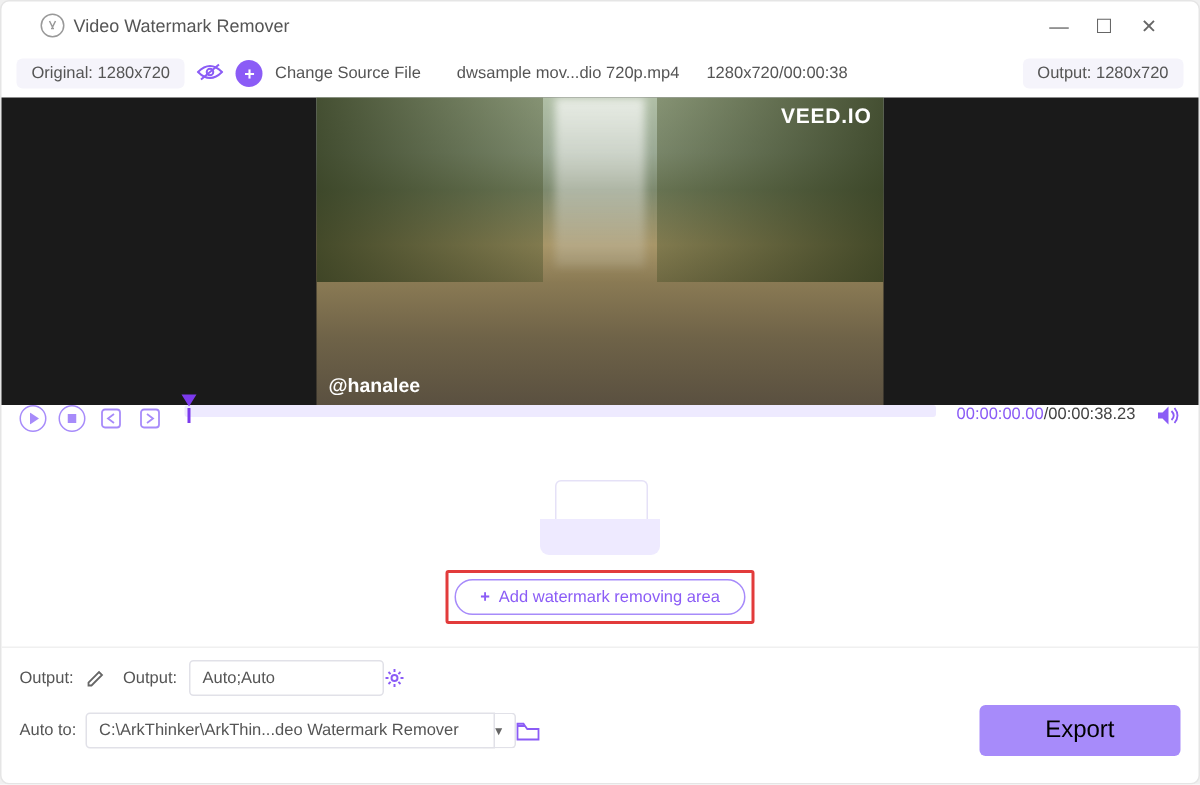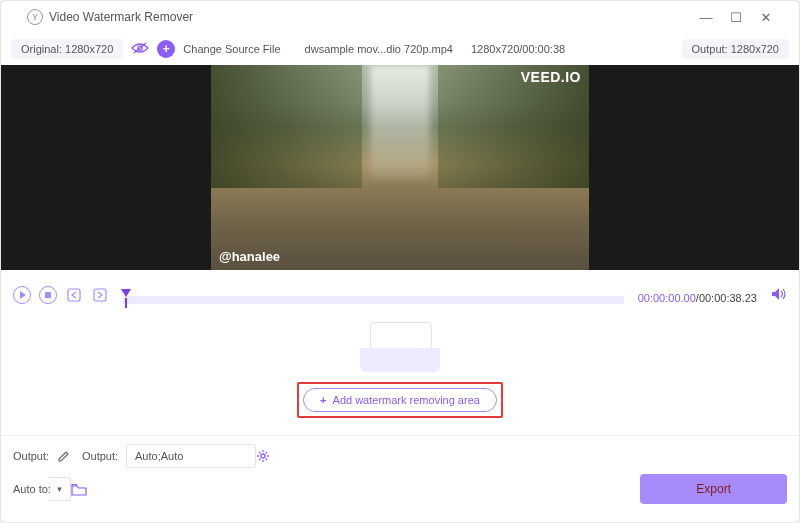--- a/index.html
+++ b/index.html
@@ -17,21 +17,21 @@
 .plus-circle { width: 18px; height: 18px; border-radius: 50%; background: #8b5cf6; color: #fff; display: flex; align-items: center; justify-content: center; font-size: 12px; font-weight: bold; }
 .topbar .label { font-size: 11px; color: #555; }
 .topbar .spacer { flex: 1; }
 .videoarea { background: #1a1a1a; height: 205px; display: flex; align-items: flex-start; justify-content: center; position: relative; }
 .frame { width: 378px; height: 205px; position: relative; background: linear-gradient(180deg, #b0bfa6 0%, #9aa994 18%, #7d8a6e 30%, #a89668 48%, #8a7a54 60%, #6f6348 78%, #5a5040 100%); overflow: hidden; }
 .frame::before { content: ""; position: absolute; left: 42%; top: 0; width: 16%; height: 55%; background: linear-gradient(180deg, rgba(255,255,255,0.7), rgba(200,200,190,0.2)); filter: blur(3px); }
 .frame .trees-left { position: absolute; left: 0; top: 0; width: 40%; height: 60%; background: linear-gradient(90deg, rgba(50,60,30,0.85), rgba(70,80,40,0.4)); }
 .frame .trees-right { position: absolute; right: 0; top: 0; width: 40%; height: 60%; background: linear-gradient(270deg, rgba(50,60,30,0.85), rgba(70,80,40,0.4)); }
 .frame .wm-tr { position: absolute; top: 4px; right: 8px; color: #fff; font-weight: 800; font-size: 14px; letter-spacing: 0.5px; }
 .frame .wm-bl { position: absolute; bottom: 6px; left: 8px; color: #fff; font-weight: 700; font-size: 13px; }
-.playerbar { display: flex; align-items: flex-end; height: 34px; padding: 0 12px; gap: 8px; }
+.playerbar { display: flex; align-items: flex-start; height: 34px; padding: 0 12px; gap: 8px; }
 .pbtn { width: 18px; height: 18px; border: 1.5px solid #a78bfa; border-radius: 50%; display: flex; align-items: center; justify-content: center; color: #a78bfa; font-size: 8px; cursor: pointer; }
 .pbtn.sq { border-radius: 3px; border: none; }
 .pbtn.sq svg { width: 14px; height: 14px; }
 .timeline { flex: 1; height: 8px; background: #eeeaff; border-radius: 2px; position: relative; margin: 0 6px; }
 .timeline .caret { position: absolute; left: 0; top: -7px; width: 10px; height: 10px; }
 .timeline .caret::before { content: ""; position: absolute; left: 2px; top: 9px; width: 2px; height: 10px; background: #7c3aed; }
 .timeline .caret::after { content: ""; position: absolute; left: -2px; top: 0; border-left: 5px solid transparent; border-right: 5px solid transparent; border-top: 8px solid #7c3aed; }
 .timecode { font-size: 11px; }
 .timecode .cur { color: #8b5cf6; }
 .timecode .dur { color: #444; }
@@ -42,21 +42,21 @@
 .tray::after { content: ""; position: absolute; left: 0; top: 26px; width: 80px; height: 24px; background: #eeeaff; border-radius: 0 0 6px 6px; }
 .addbtn-wrap { border: 2px solid #e23b3b; padding: 4px; border-radius: 2px; }
 .addbtn { border: 1px solid #a78bfa; border-radius: 14px; padding: 5px 16px; font-size: 11px; color: #8b5cf6; display: flex; align-items: center; gap: 6px; cursor: pointer; background: #fff; }
 .addbtn .plus { color: #8b5cf6; font-weight: bold; }
 .bottom { padding: 8px 12px 12px; border-top: 1px solid #f0f0f0; }
 .row { display: flex; align-items: center; gap: 0; margin-bottom: 6px; }
 .row .lab { font-size: 11px; color: #555; min-width: 44px; }
 .field { border: 1px solid #e1e1e8; border-radius: 3px; padding: 4px 8px; font-size: 11px; color: #555; background: #fff; height: 24px; display: flex; align-items: center; }
 .iconbtn { color: #777; cursor: pointer; font-size: 12px; display: flex; align-items: center; }
 .gear { color: #8b5cf6; }
-.exportbtn { background: #a78bfa; color: #7f1d1d; border: none; border-radius: 4px; padding: 8px 56px; font-size: 12px; cursor: pointer; margin-left: auto; }
+.exportbtn { background: #a78bfa; color: #000000; border: none; border-radius: 4px; padding: 8px 44px; font-size: 16px; cursor: pointer; margin-left: auto; }
 .dropdown-caret { border: 1px solid #e1e1e8; border-left: none; height: 24px; width: 22px; display: flex; align-items: center; justify-content: center; font-size: 8px; color: #666; border-radius: 0 3px 3px 0; margin-left: -8px; }
 .field.joined { border-radius: 3px 0 0 3px; }
 .folder-icon { color: #8b5cf6; font-size: 14px; }
 </style>
 </head>
 <body>
 
 <div class="app">
   <div class="titlebar">
     <span class="logo">
@@ -157,20 +157,21 @@
       <span class="field" style="width:130px;">Auto;Auto</span>
       <span class="iconbtn gear">
         <svg width="14" height="14" viewBox="0 0 14 14">
             <circle cx="7" cy="7" r="2" fill="none" stroke="#8b5cf6" stroke-width="1.3"></circle>
             <path d="M7 1 v2 M7 11 v2 M1 7 h2 M11 7 h2 M3 3 l1.4 1.4 M9.6 9.6 L11 11 M3 11 l1.4 -1.4 M9.6 4.4 L11 3" stroke="#8b5cf6" stroke-width="1.3"></path>
           </svg>
       </span>
     </div>
     <div class="row">
       <span class="lab">Auto to:</span>
+      <span class="field joined" style="width:273px;">C:\ArkThinker\ArkThin...deo Watermark Remover</span>
       <span class="dropdown-caret">▼</span>
       <span class="iconbtn folder-icon">
         <svg width="16" height="13" viewBox="0 0 16 13">
             <path d="M1 3 h5 l1.5 2 h7.5 v7 h-14 Z M1 3 v-1.5 h4 l1 1.5" fill="none" stroke="#8b5cf6" stroke-width="1.2"></path>
           </svg>
       </span>
       <button class="exportbtn">Export</button>
     </div>
   </div>
 </div>

